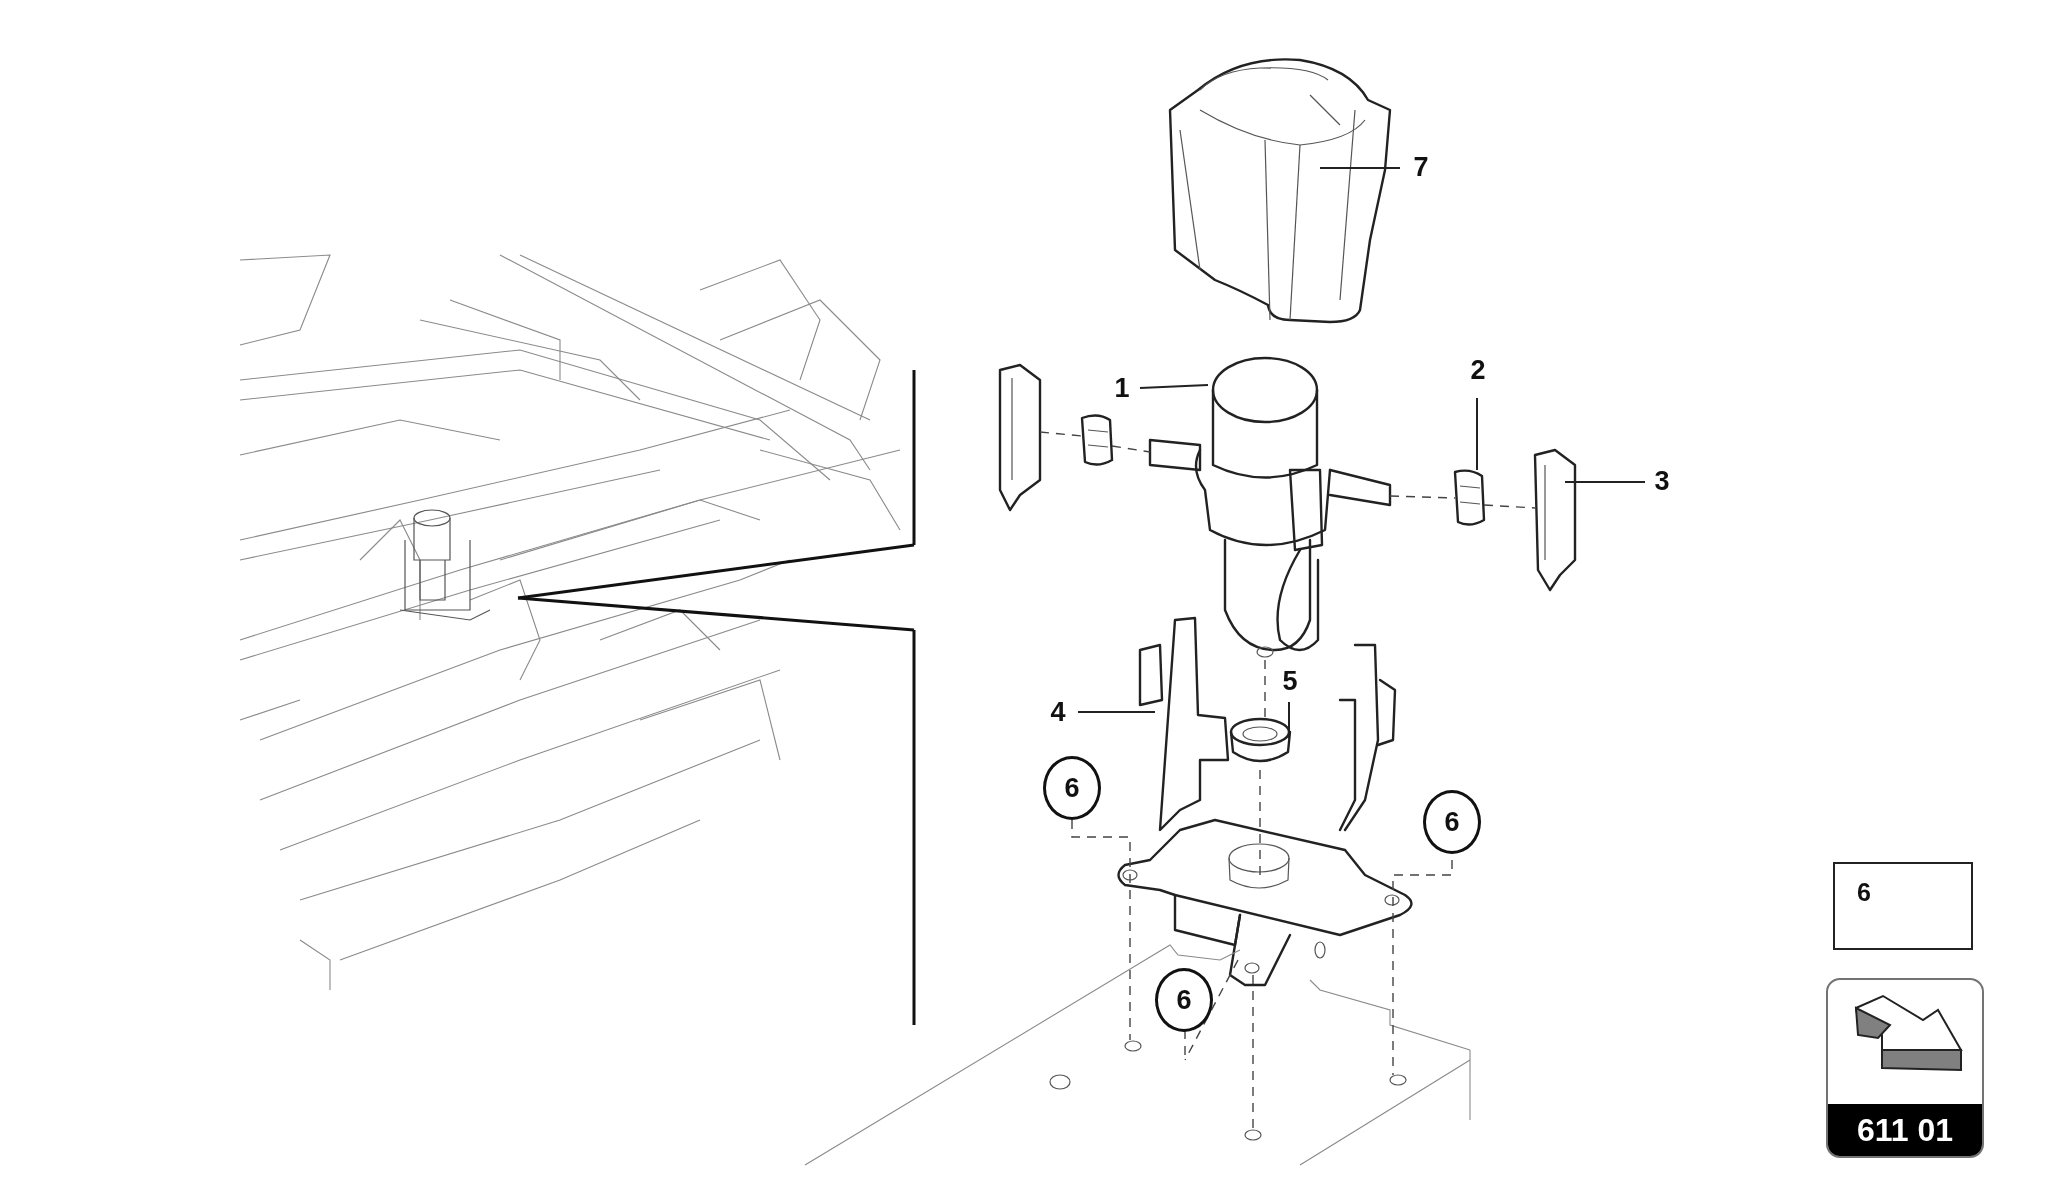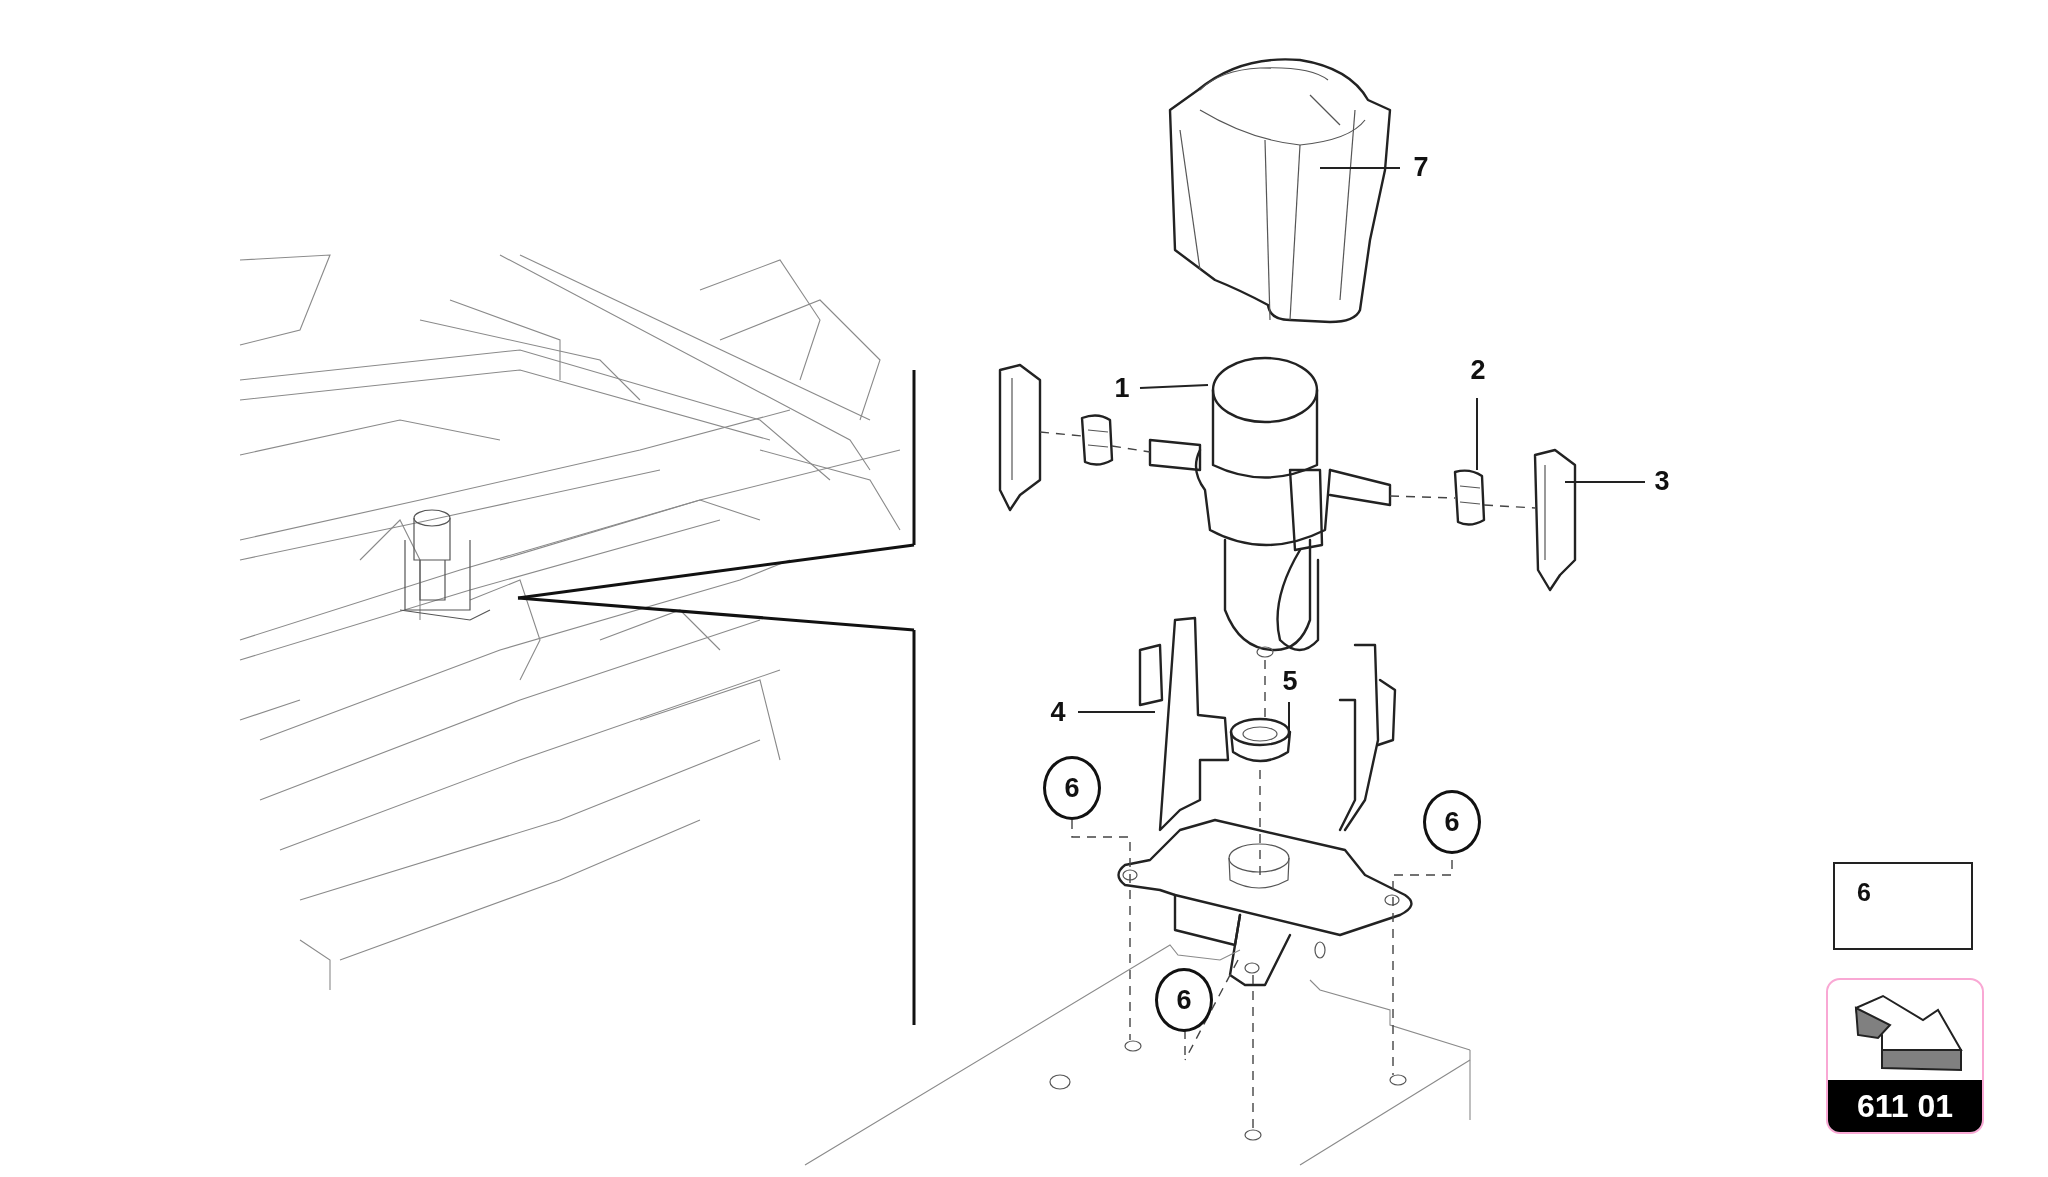--- a/index.html
+++ b/index.html
@@ -12,22 +12,22 @@
   .dash { fill: none; stroke: #444; stroke-width: 1.4; stroke-dasharray: 9 7; }
   .lead { stroke: #222; stroke-width: 2; }
   .callout-num { position: absolute; font-weight: bold; font-size: 27px; color: #111;
                  line-height: 1; transform: translate(-50%, -50%); }
   .circle-callout { position: absolute; width: 58px; height: 64px; border: 3px solid #111;
                     border-radius: 50%; display: flex; align-items: center; justify-content: center;
                     font-weight: bold; font-size: 27px; color: #111; background: #fff; box-sizing: border-box; }
   .screw-box { position: absolute; left: 1833px; top: 862px; width: 140px; height: 88px;
                border: 2px solid #222; box-sizing: border-box; background: #fff; }
   .screw-box .num { position: absolute; left: 22px; top: 14px; font-weight: bold; font-size: 25px; color: #111; }
-  .ref-badge { position: absolute; left: 1826px; top: 978px; width: 158px; height: 156px;
-               border: 2px solid #f9a8d4; border-radius: 14px; box-sizing: border-box; overflow: hidden; background: #fff; }
+  .ref-badge { position: absolute; left: 1826px; top: 978px; width: 158px; height: 180px;
+               border: 2px solid #737373; border-radius: 14px; box-sizing: border-box; overflow: hidden; background: #fff; }
   .ref-badge .code { position: absolute; left: 0; right: 0; bottom: 0; height: 52px; background: #000;
                      color: #fff; font-weight: bold; font-size: 32px; text-align: center; line-height: 52px; }
 </style>
 </head>
 <body>
 
 <svg width="2048" height="1177" viewBox="0 0 2048 1177">
 
   <g>
 

